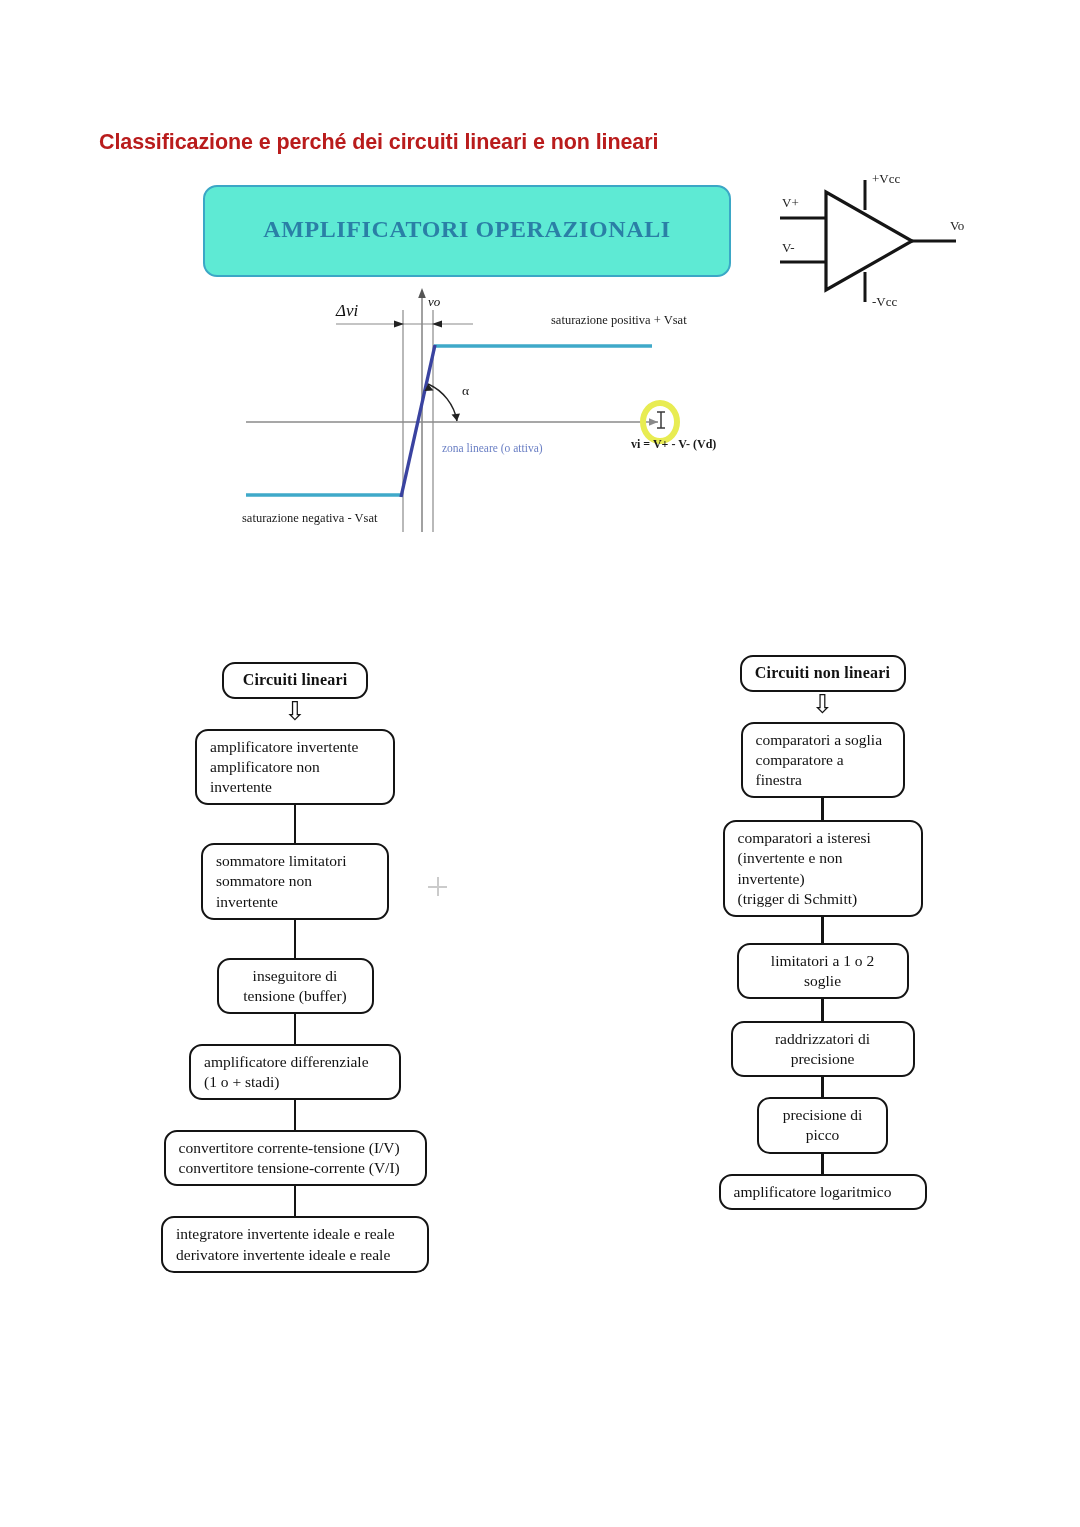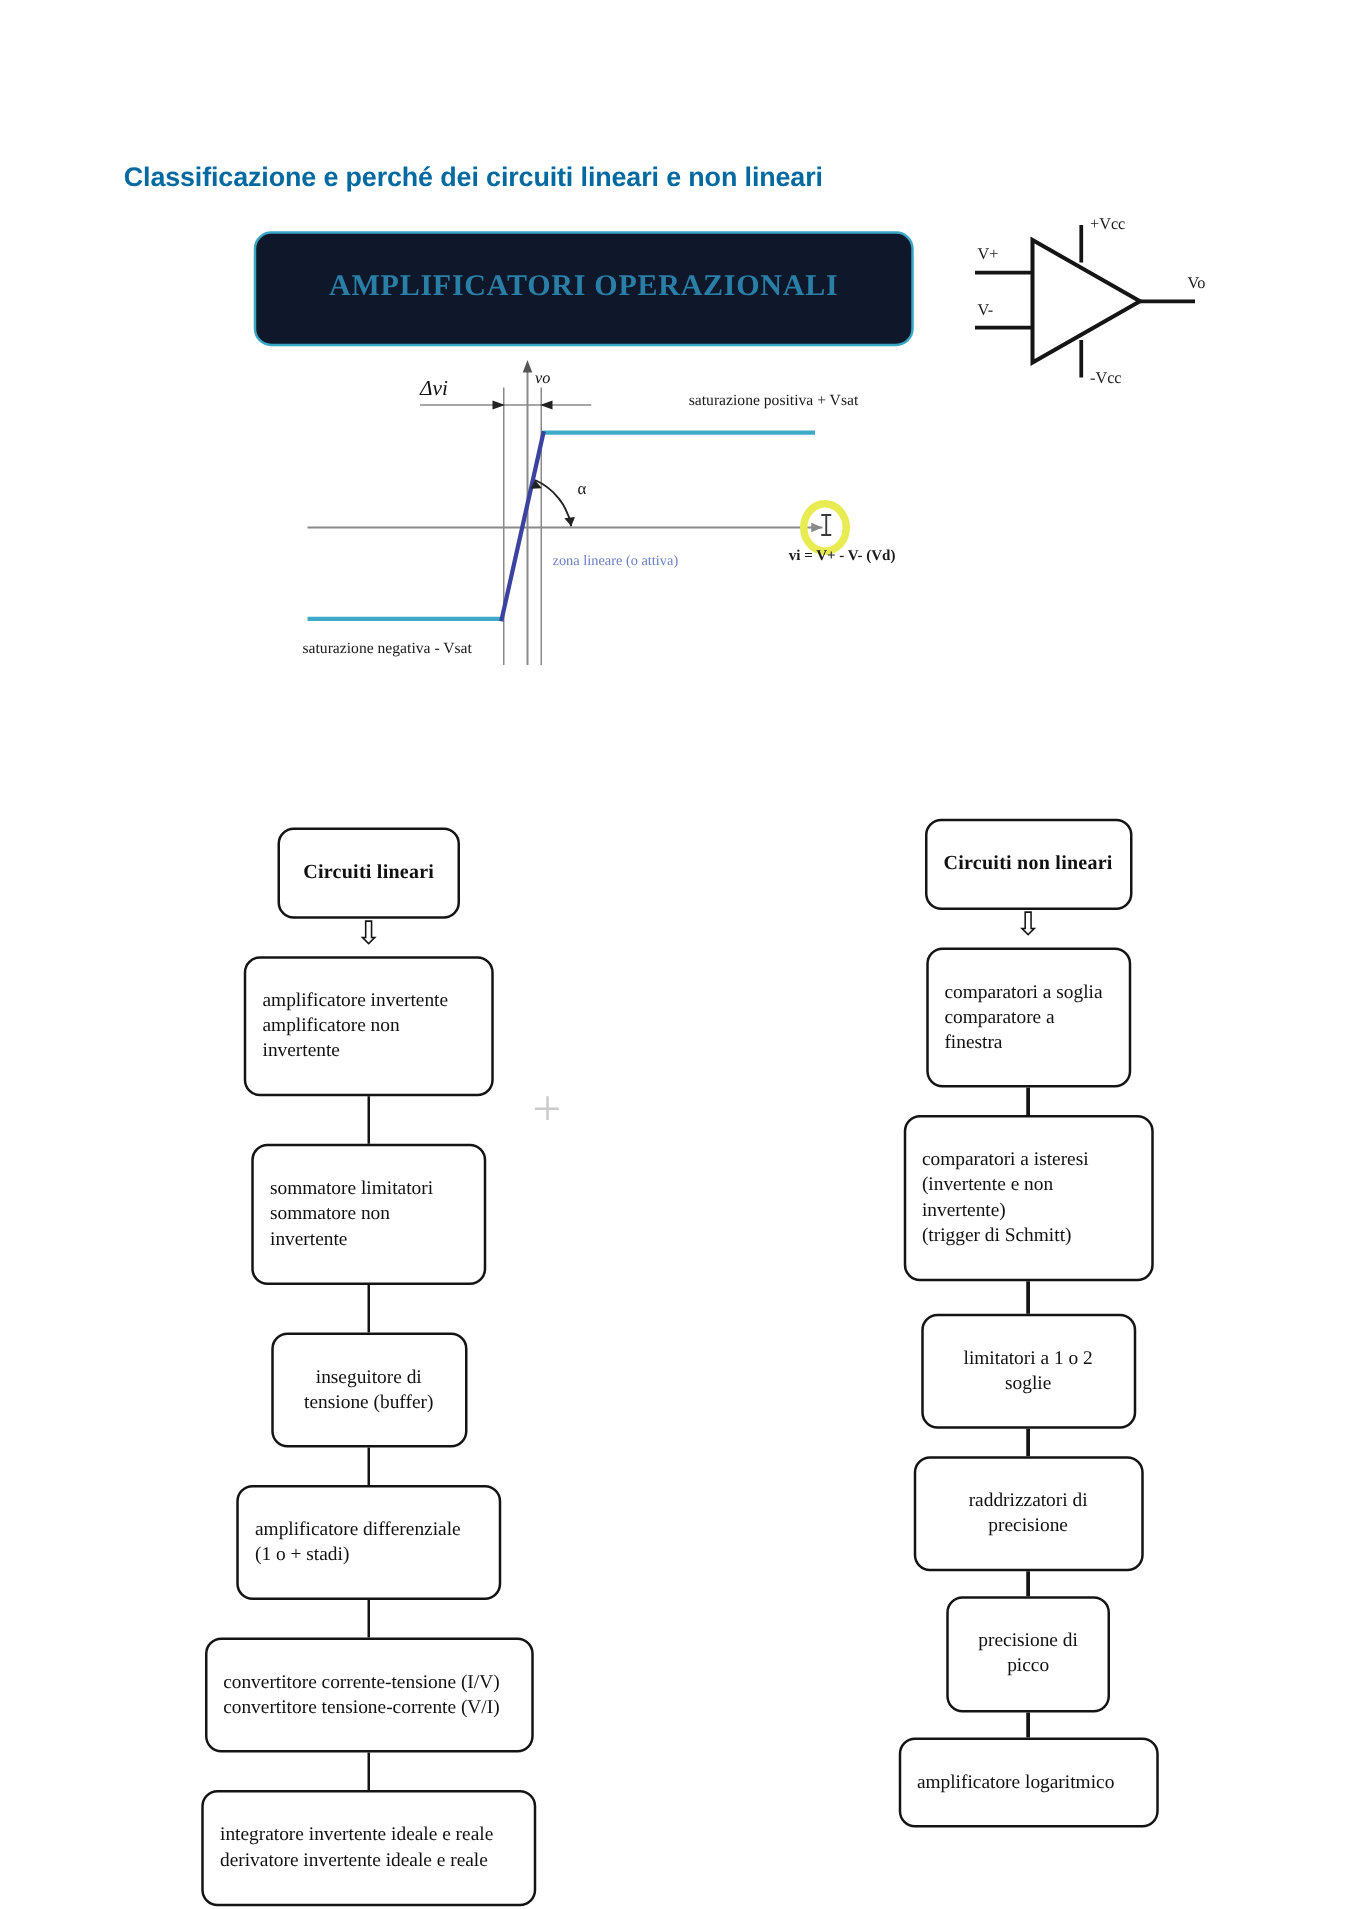--- a/index.html
+++ b/index.html
@@ -22,34 +22,34 @@
 
   
   #doc-title {
     position: absolute;
     left: 99px;
     top: 130px;
     font-family: "Liberation Sans", sans-serif;
     font-weight: bold;
     font-size: 21.5px;
     letter-spacing: -0.1px;
-    color: #0369a1;
+    color: #b91c1c;
     white-space: nowrap;
   }
 
   
   #banner {
     position: absolute;
     left: 203px;
     top: 185px;
     width: 528px;
     height: 92px;
     border: 2.5px solid #3ba7c6;
     border-radius: 14px;
-    background: #0f172a;
+    background: #5eead4;
     box-sizing: border-box;
   }
   #banner-label {
     position: absolute;
     left: 0;
     right: 0;
     top: 29px;
     text-align: center;
     font-family: "Liberation Serif", serif;
     font-weight: bold;
@@ -124,21 +124,21 @@
   #flow-linear     { left: 150px; top: 662px; width: 290px; }
   #flow-nonlinear  { left: 700px; top: 655px; width: 245px; }
 
   .flow-node {
     position: relative;
     margin: 0 auto;
     border: 2px solid #141414;
     border-radius: 13px;
     background: #ffffff;
     box-sizing: border-box;
-    padding: 24px 13px;
+    padding: 6px 13px;
     font-family: "Liberation Serif", serif;
     font-size: 15.5px;
     line-height: 1.30;
     color: #111111;
     z-index: 2;
   }
   .flow-node.head {
     font-weight: bold;
     text-align: center;
     font-size: 16px;

